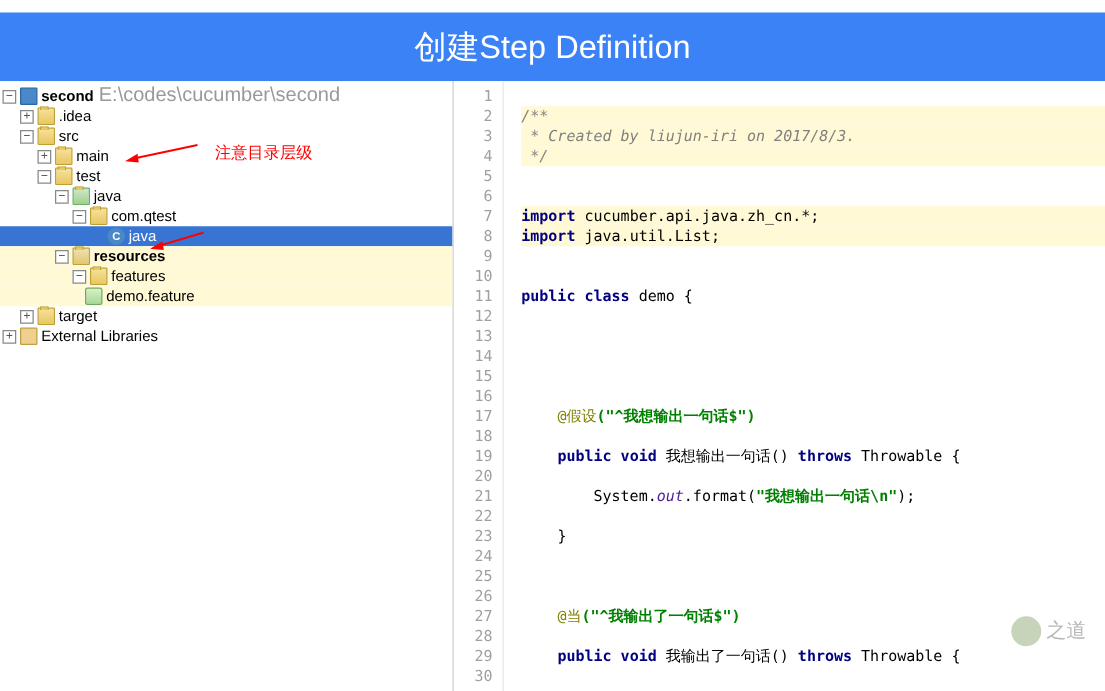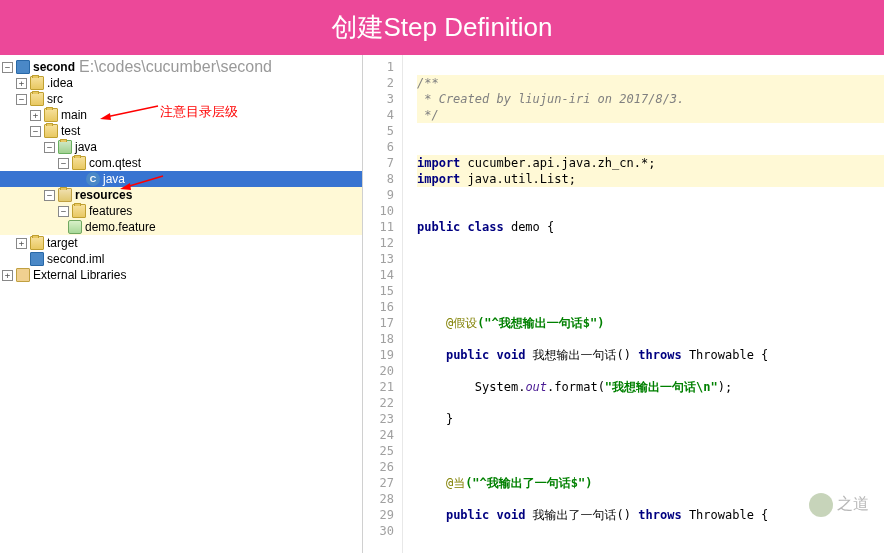--- a/index.html
+++ b/index.html
@@ -1,17 +1,17 @@
 <!DOCTYPE html>
 <html><head>
 <meta charset="utf-8">
 <style>
 * { margin: 0; padding: 0; box-sizing: border-box; }
 body { font-family: "Microsoft YaHei", Arial, sans-serif; font-size: 12px; background: #fff; width: 884px; height: 553px; overflow: hidden; }
-.header { background: #ec4899; color: #fff; text-align: center; padding: 10px 0; font-size: 26px; font-weight: 300; }
+.header { background: #3b82f6; color: #fff; text-align: center; padding: 10px 0; font-size: 26px; font-weight: 300; margin-top: 10px; }
 .main { display: flex; height: calc(100% - 50px); }
 .sidebar { width: 363px; background: #fff; border-right: 1px solid #d0d0d0; overflow: auto; padding-top: 4px; }
 .editor { flex: 1; display: flex; background: #fff; overflow: hidden; }
 .gutter { width: 40px; background: #fff; border-right: 1px solid #e8e8e8; text-align: right; padding-right: 8px; color: #a0a0a0; font-family: Consolas, monospace; font-size: 12px; line-height: 16px; padding-top: 4px; }
 .gutter div { height: 16px; }
 .code { flex: 1; font-family: Consolas, monospace; font-size: 12px; line-height: 16px; white-space: pre; padding-left: 14px; padding-top: 4px; }
 .code .line { height: 16px; }
 .kw { color: #000080; font-weight: bold; }
 .str { color: #008000; font-weight: bold; }
 .com { color: #808080; font-style: italic; }
@@ -101,32 +101,27 @@
     <div class="tree-item" style="padding-left:54px;background:#fff9d6">
       <span class="toggle empty"></span>
       <span class="icon feat"></span>
       <span>demo.feature</span>
     </div>
     <div class="tree-item" style="padding-left:16px">
       <span class="toggle">+</span>
       <span class="icon folder"></span>
       <span>target</span>
     </div>
-    <div class="tree-item" style="padding-left:16px">
-      <span class="toggle empty"></span>
-      <span class="icon module"></span>
-      <span>second.iml</span>
-    </div>
     <div class="tree-item" style="padding-left:2px">
       <span class="toggle">+</span>
       <span class="icon lib"></span>
       <span>External Libraries</span>
     </div>
 
-    <div class="annotation" style="top:48px;left:160px">注意目录层级</div>
+    <div class="annotation" style="top:48px;left:172px">注意目录层级</div>
     <svg class="arrow" style="top:48px;left:98px" width="65" height="18">
         <line x1="60" y1="3" x2="8" y2="14" stroke="#ff0000" stroke-width="1.5"></line>
         <polygon points="2,16 12,10 13,17" fill="#ff0000"></polygon>
       </svg>
     <svg class="arrow" style="top:118px;left:118px" width="50" height="18">
         <line x1="45" y1="3" x2="8" y2="14" stroke="#ff0000" stroke-width="1.5"></line>
         <polygon points="2,16 12,10 13,17" fill="#ff0000"></polygon>
       </svg>
   </div>
 

